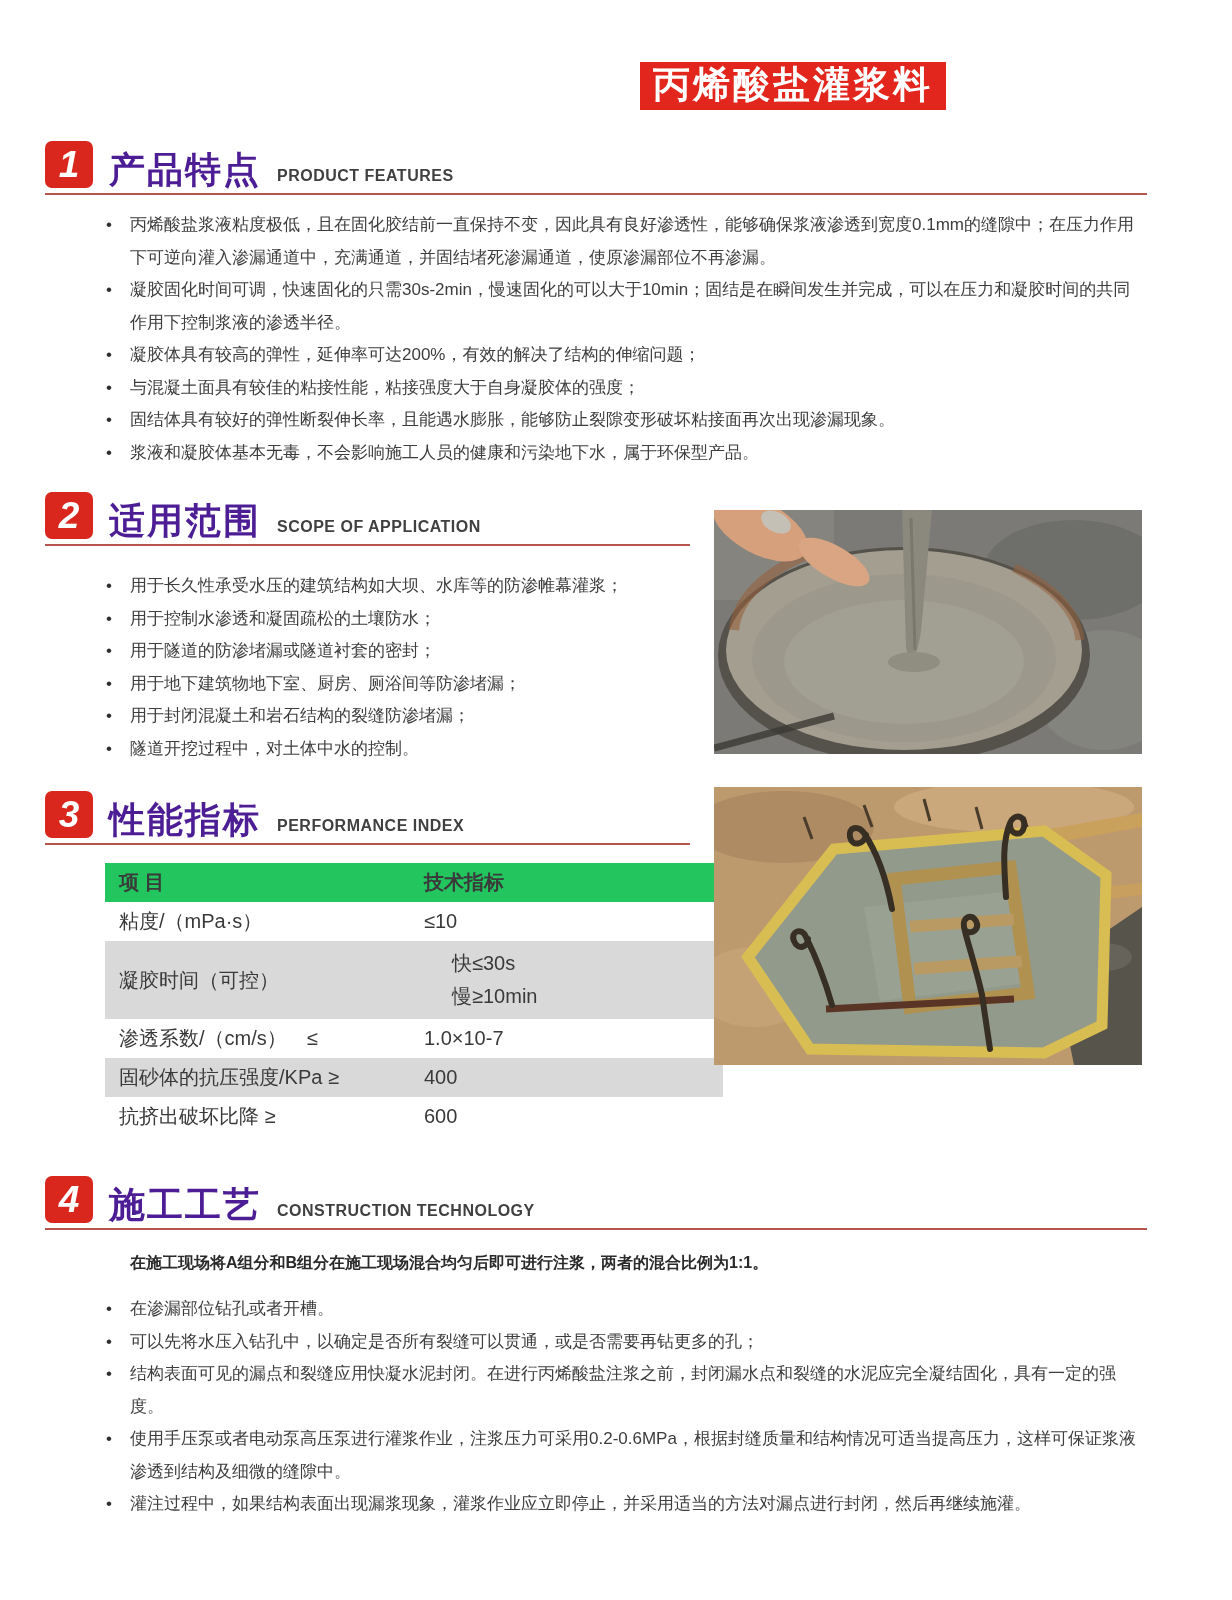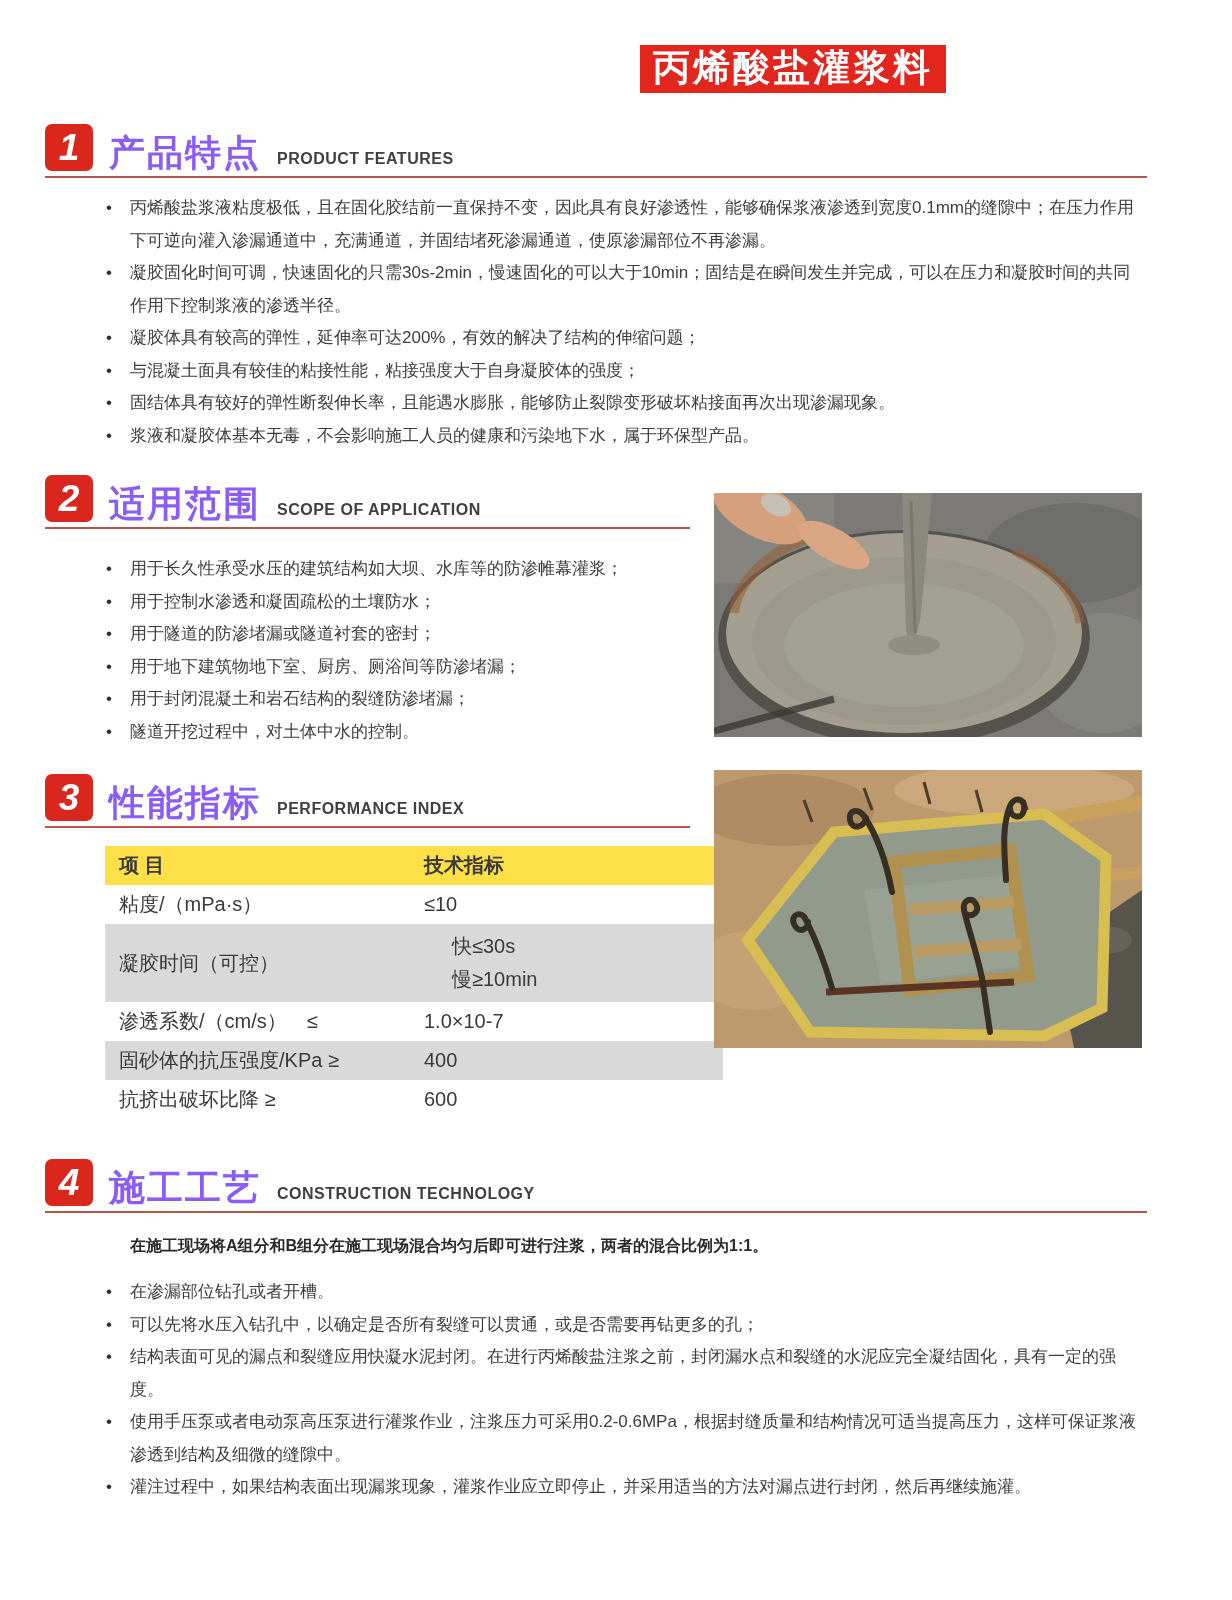--- a/index.html
+++ b/index.html
@@ -2,21 +2,21 @@
 <html><head>
 <meta charset="utf-8">
 <style>
   html, body { margin: 0; padding: 0; }
   body {
     width: 1232px; height: 1600px; overflow: hidden;
     background: #ffffff;
     font-family: "Liberation Sans", "DejaVu Sans", sans-serif;
     color: #3d3d3d;
   }
-  .page { box-sizing: border-box; width: 1232px; height: 1259px; padding: 45px 85px 0 45px; }
+  .page { box-sizing: border-box; width: 1232px; height: 1259px; padding: 62px 85px 0 45px; }
 
   
   .banner-row { height: 48px; }
   .title-banner {
     display: inline-block; margin-left: 595px;
     background: #e2261d; color: #ffffff;
     font-size: 37px; font-weight: bold; letter-spacing: 3px;
     padding: 2px 13px 4px 13px; line-height: 42px;
   }
 
@@ -24,21 +24,21 @@
   .sec-header {
     display: flex; align-items: flex-end; gap: 16px;
     border-bottom: 2px solid #b5554d; padding-bottom: 5px;
   }
   .sec-num {
     width: 48px; height: 47px; background: #d9271e; border-radius: 7px;
     color: #fff; font-size: 37px; font-style: italic; font-weight: bold;
     display: flex; align-items: center; justify-content: center;
     flex: 0 0 auto;
   }
-  .sec-title-zh { color: #8b5cf6; font-size: 36px; font-weight: bold; letter-spacing: 2px; line-height: 1; text-align: right; }
+  .sec-title-zh { color: #4c1d95; font-size: 36px; font-weight: bold; letter-spacing: 2px; line-height: 1; text-align: right; }
   .sec-title-en { color: #404040; font-size: 16px; font-weight: bold; letter-spacing: 0.5px; margin-bottom: 3px; }
 
   
   ul.bullets { list-style: none; margin: 14px 0 0 55px; padding: 0; }
   ul.bullets li {
     position: relative; padding-left: 30px;
     font-size: 17px; line-height: 32.5px; color: #3d3d3d;
   }
   ul.bullets li::before {
     content: "\2022"; position: absolute; left: 6px; top: 0;
@@ -62,21 +62,21 @@
   
   table.spec-table {
     border-collapse: collapse; table-layout: fixed;
     width: 618px; margin: 18px 0 0 60px;
     font-size: 20px; color: #3a3a3a;
   }
   table.spec-table th, table.spec-table td {
     padding: 6px 14px; text-align: left; font-weight: normal;
     vertical-align: middle;
   }
-  table.spec-table thead th { background: #fde047; font-weight: bold; }
+  table.spec-table thead th { background: #22c55e; font-weight: bold; }
   table.spec-table tbody tr:nth-child(even) td { background: #d9d9d9; }
   table.spec-table col.c1 { width: 305px; }
   table.spec-table td div { line-height: 33px; margin-left: 28px; }
 
   
   .intro {
     margin: 16px 0 2px 85px; font-size: 16px; font-weight: bold;
     color: #2a2a2a; line-height: 33px;
   }
 </style>

